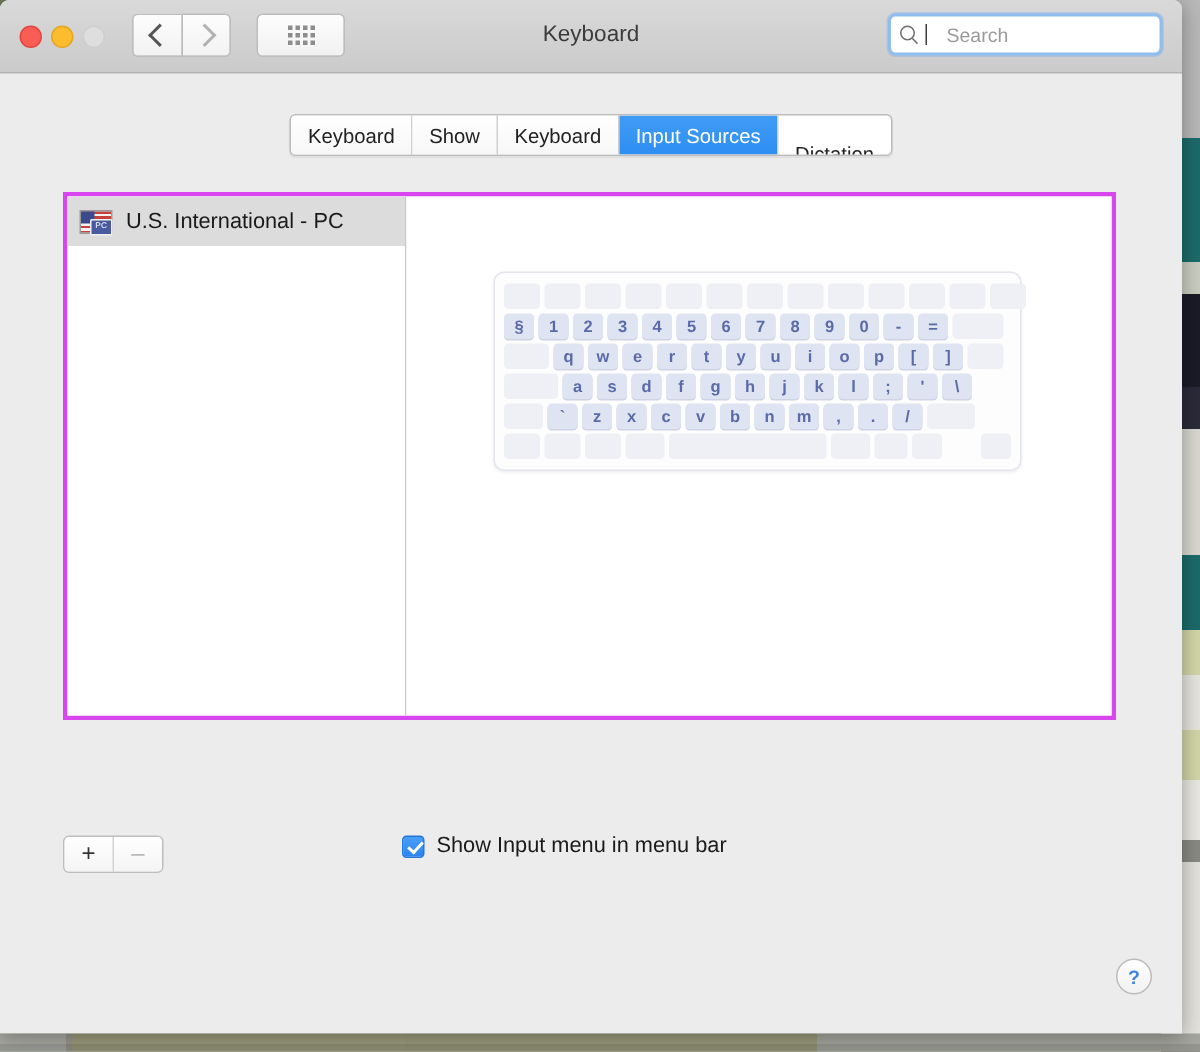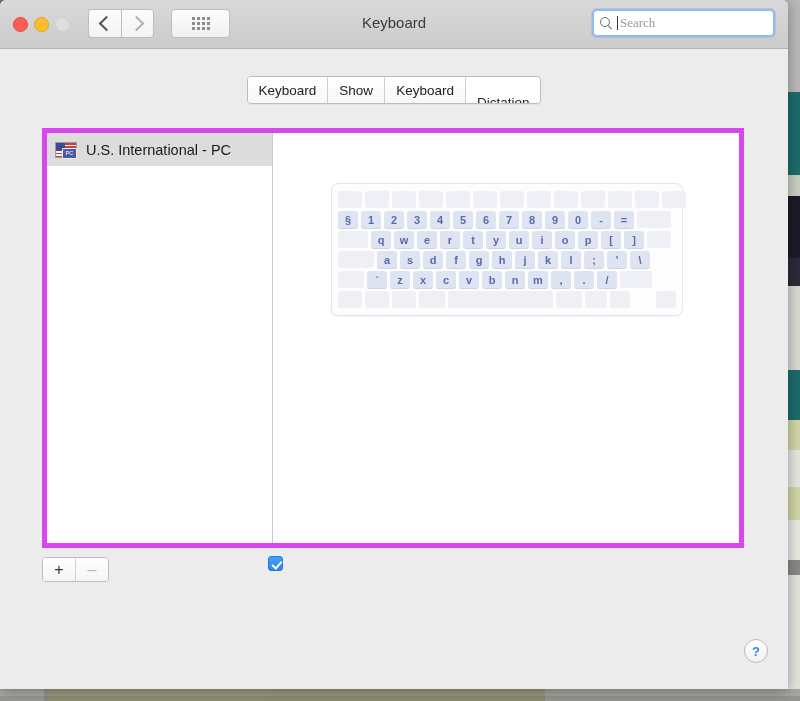--- a/index.html
+++ b/index.html
@@ -161,24 +161,24 @@
   }
   #search-caret {
     width: 1px; height: 14px;
     background: #3b3b3b;
     margin-left: 4px;
     flex: none;
   }
   #search-input {
     border: none; outline: none;
     background: transparent;
-    font-family: Liberation Serif, serif;
+    font-family: Liberation Sans, sans-serif;
     font-size: 13px;
     color: #2b2b2b;
-    margin-left: 2px;
+    margin-left: 13px;
     width: 140px;
     padding: 0;
   }
   #search-input::placeholder { color: #9a9a9a; }
 
   
   #tabbar {
     position: absolute;
     left: 0; right: 0; top: 76px;
     display: flex;
@@ -210,23 +210,23 @@
 
   
   #content {
     position: absolute;
     left: 28px; top: 112px;
     width: 730px; height: 478px;
   }
   #panel {
     position: absolute;
     left: 14px; top: 16px;
-    width: 702px; height: 420px;
+    width: 702px; height: 352px;
     background: #fff;
-    border: 5px solid #d946ef;
+    border: 3px solid #d946ef;
     box-sizing: border-box;
     display: flex;
   }
   #source-list {
     width: 225px;
     border-right: 1px solid #c9c9c9;
     background: #fff;
     overflow: hidden;
   }
   .source-row {
@@ -455,20 +455,21 @@
       <span id="search-caret"></span>
       <input id="search-input" type="text" placeholder="Search" style="">
     </div>
   </div>
 
   <div id="tabbar">
     <div id="tabs">
         <div class="tab">Keyboard</div>
         <div class="tab">Show</div>
         <div class="tab">Keyboard</div>
+        <div class="tab selected">Input Sources</div>
         <div class="tab">Dictation</div>
       </div>
   </div>
 
   <div id="content">
 
     <div id="panel">
       <div id="source-list">
           <div class="source-row">
             <span class="flag-icon">
@@ -576,18 +577,19 @@
       </div>
     </div>
 
     <div id="plusminus">
       <div class="pmbtn" id="btn-add">+</div>
       <div class="pmbtn" id="btn-remove">–</div>
     </div>
 
     <div id="checkrow">
       <div id="checkbox"></div>
+      <div id="check-label">Show Input menu in menu bar</div>
     </div>
   </div>
 
   <div id="help-button">?</div>
 
 </div>
 
 </body></html>

